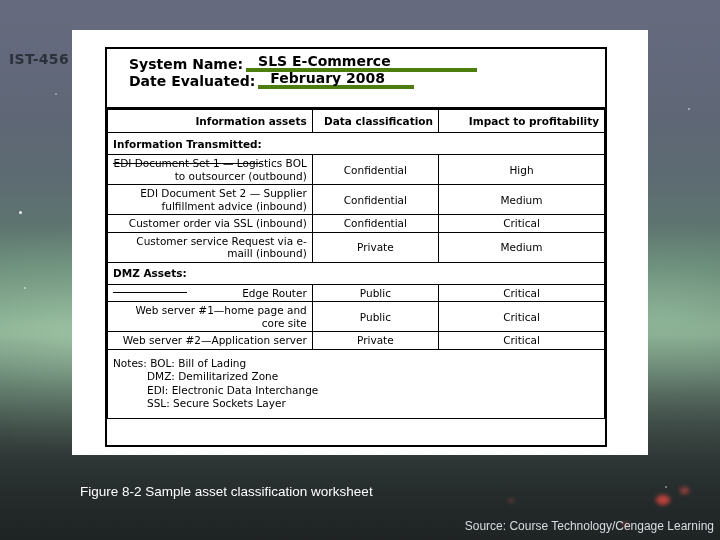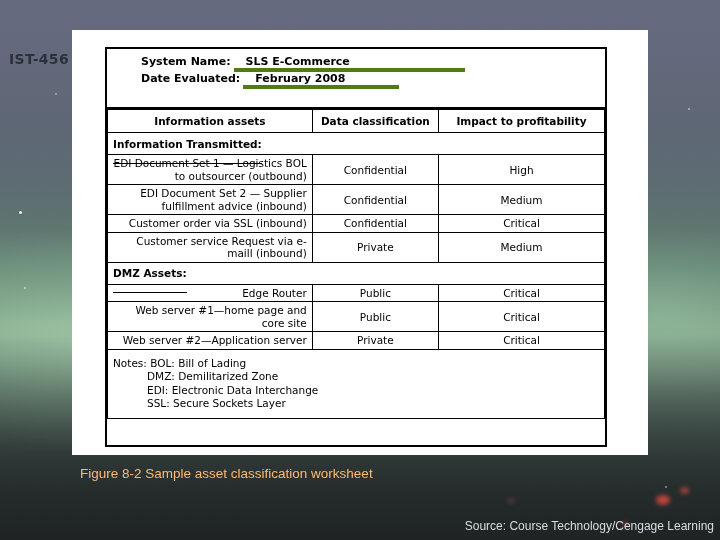--- a/index.html
+++ b/index.html
@@ -124,25 +124,24 @@
 
   
   .meta {
     padding: 6px 0 4px 22px;
     border-bottom: 2px solid #000;
     height: 60px;
     box-sizing: border-box;
   }
   .meta-row {
     display: flex;
-    align-items: flex-start;
+    align-items: center;
     height: 17px;
-    font-size: 11px;
+    font-size: 14px;
     font-weight: 600;
-    margin-left: 12px;
   }
   .meta-label {
     white-space: nowrap;
     margin-right: 3px;
   }
   .meta-value {
     border-bottom: 4px solid #4d7c0f;
     font-weight: 600;
     padding: 0 4px 0 12px;
     line-height: 13px;
@@ -162,21 +161,21 @@
     padding: 2px 5px;
     font-size: 10.5px;
     vertical-align: middle;
   }
   col.c1 { width: 41.2%; }
   col.c2 { width: 25.4%; }
   col.c3 { width: 33.4%; }
 
   th.colhead {
     font-weight: 700;
-    text-align: center;
+    text-align: right;
     font-size: 11.5px;
     height: 18px;
     padding: 1px 4px;
   }
   td.section {
     font-weight: 700;
     font-size: 11px;
     text-align: left;
     padding: 2px 5px 2px 24px;
     height: 17px;
@@ -198,24 +197,24 @@
     height: 64px;
     vertical-align: top;
   }
   .notes-line { white-space: pre; }
   .notes-indent { padding-left: 34px; }
 
   
   .caption {
     position: absolute;
     left: 80px;
-    top: 466px;
+    top: 484px;
     font-family: "Liberation Sans", sans-serif;
     font-size: 13.5px;
-    color: #fdba74;
+    color: #ffffff;
     white-space: nowrap;
   }
   .source {
     position: absolute;
     right: 6px;
     top: 519px;
     font-family: "Liberation Sans", sans-serif;
     font-size: 12px;
     color: #d8dde2;
     white-space: nowrap;

